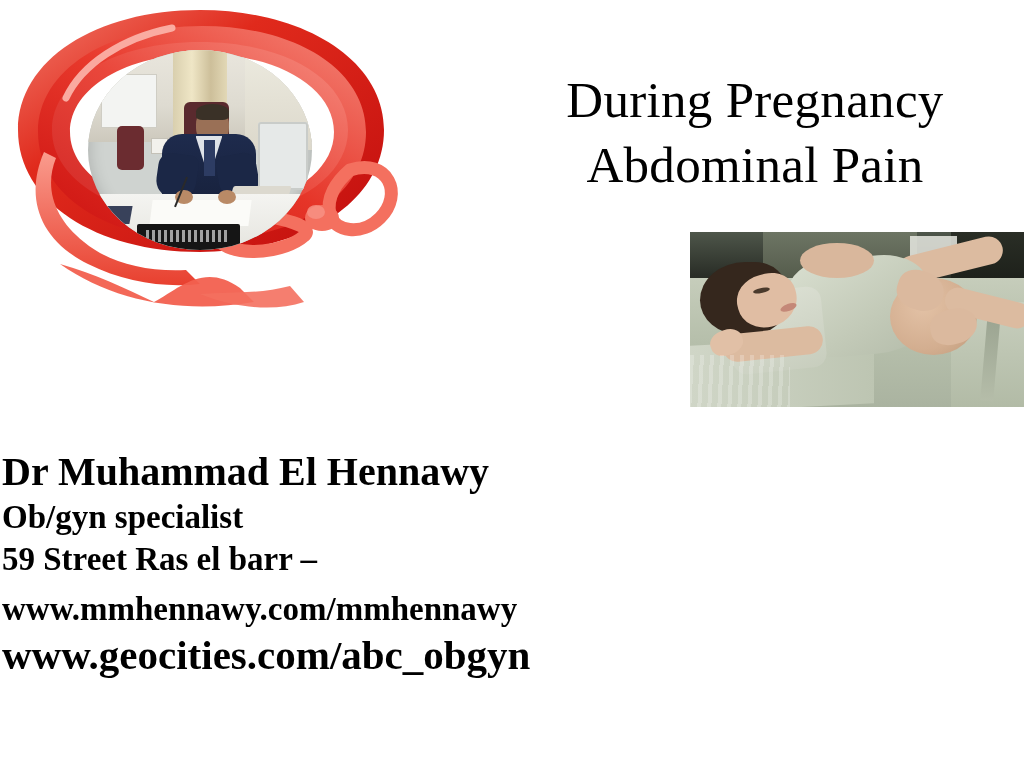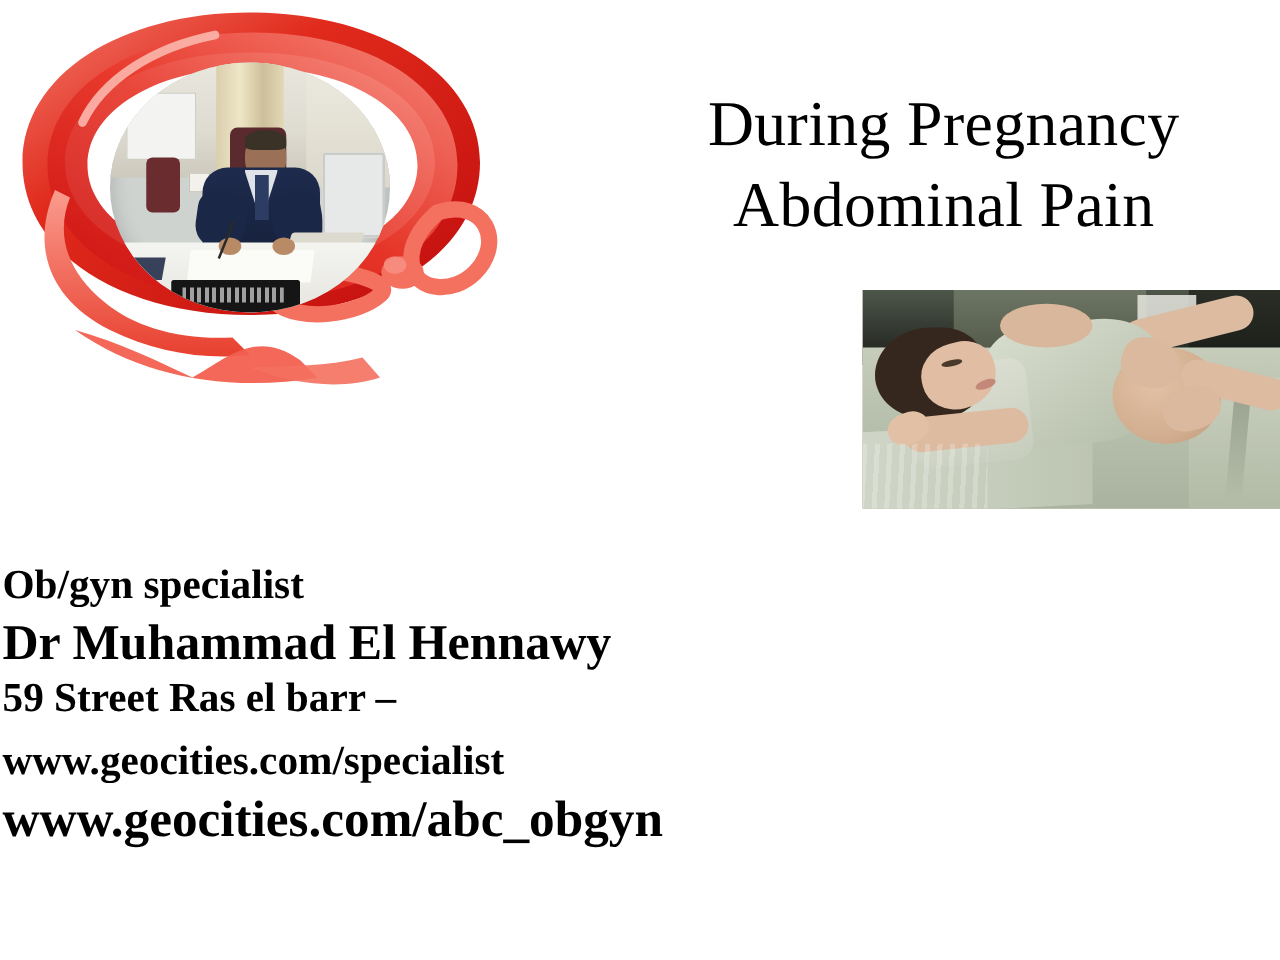--- a/index.html
+++ b/index.html
@@ -453,24 +453,24 @@
     <div class="pp pp-lips"></div>
     <div class="pp pp-arm-own"></div>
     <div class="pp pp-hand-own"></div>
     <div class="pp pp-hand-top"></div>
     <div class="pp pp-arm-partner-bot"></div>
     <div class="pp pp-hand-bot"></div>
     <div class="pp pp-mattress-lines"></div>
   </div>
 
   <div class="author-block">
+    <span class="author-line line-name">Dr Muhammad El Hennawy</span>
     <span class="author-line line-role">Ob/gyn specialist</span>
-    <span class="author-line line-name">Dr Muhammad El Hennawy</span>
 
     <div class="addr-stack">
       <span class="author-line addr-street">59 Street Ras el barr –</span>
     </div>
 
-    <span class="author-line line-urlA">www.geocities.com/specialist</span>
+    <span class="author-line line-urlA">www.mmhennawy.com/mmhennawy</span>
     <span class="author-line line-urlB">www.geocities.com/abc_obgyn</span>
   </div>
 
 </div>
 
 </body></html>

